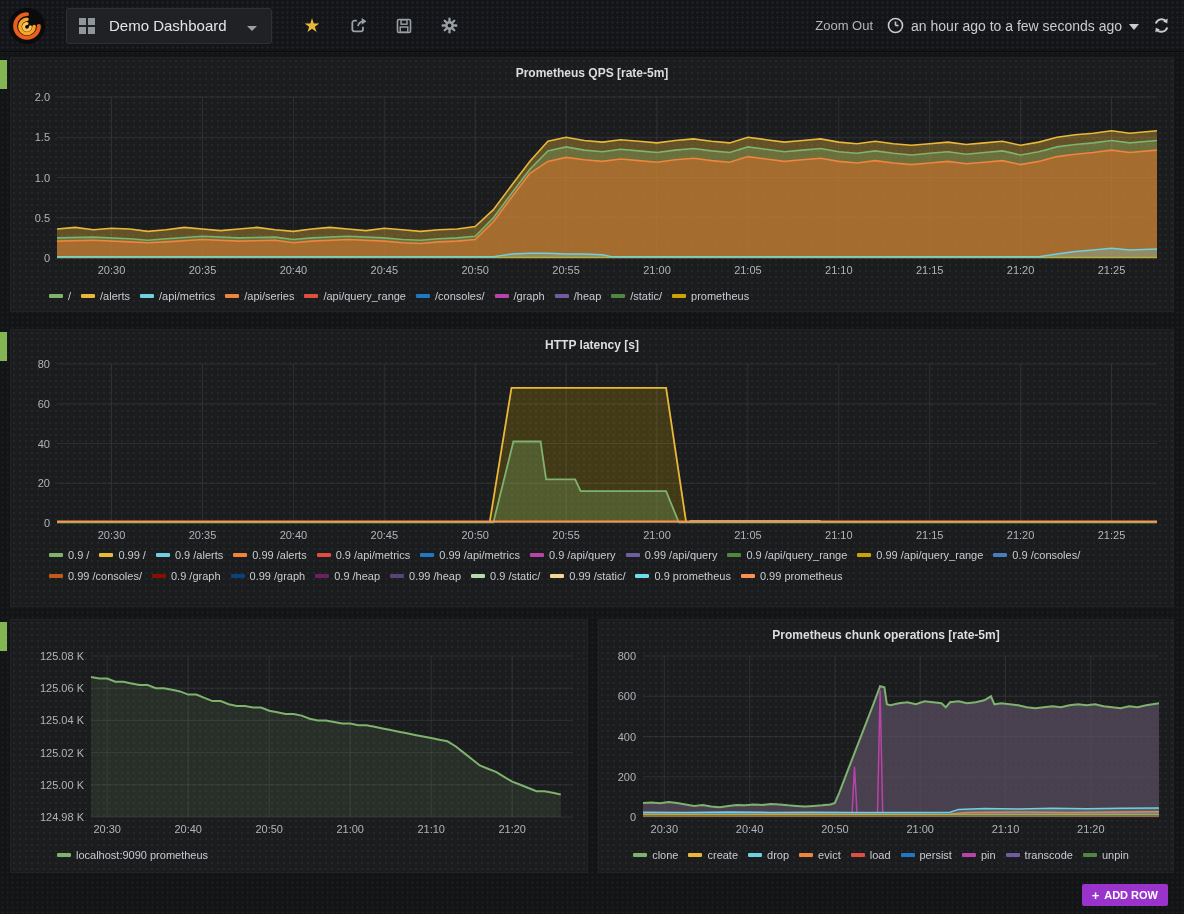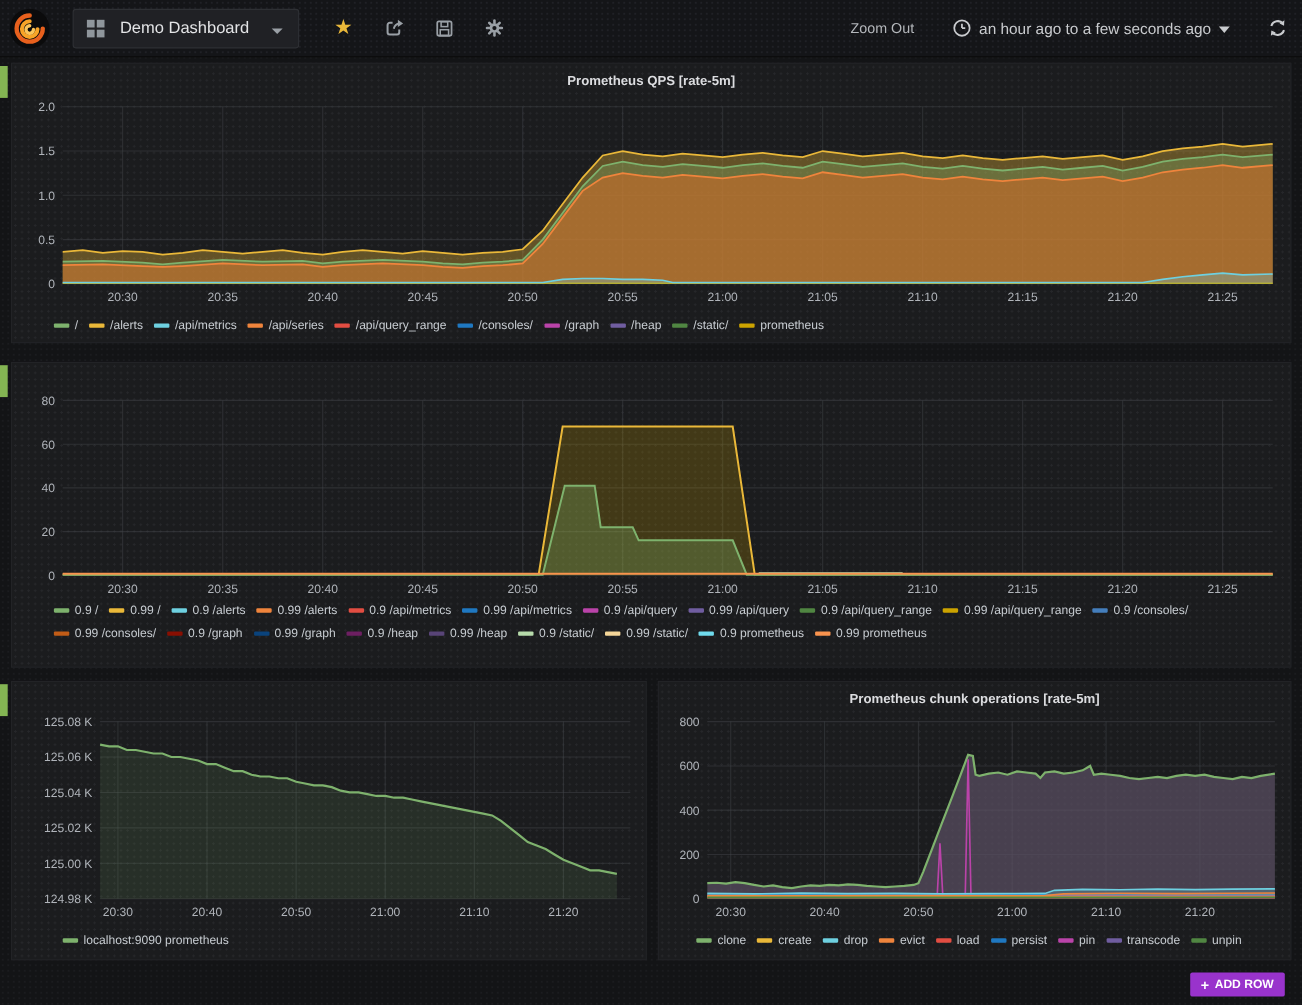--- a/index.html
+++ b/index.html
@@ -28,21 +28,21 @@
     display:flex; align-items:center; gap:14px; cursor:pointer;
     color:#e3e4e6; font-size:15px; font-family:inherit;
   }
   .grid-icon { display:grid; grid-template-columns:7px 7px; grid-template-rows:7px 7px; gap:2px; }
   .grid-icon i { background:#8f969c; display:block; }
   .caret-sm { width:0; height:0; border-left:5px solid transparent; border-right:5px solid transparent;
     border-top:5px solid #9aa0a6; margin-left:6px; margin-top:6px; }
   .nav-icons { display:flex; align-items:center; gap:29px; margin-left:32px; }
   .icon-btn { background:none; border:none; cursor:pointer; padding:0; line-height:0; }
   .star-glyph { font-size:19px; color:#eab839; line-height:18px; }
-  .nav-right { margin-left:auto; display:flex; align-items:center; margin-right:14px; gap:35px; }
+  .nav-right { margin-left:auto; display:flex; align-items:center; margin-right:14px; gap:14px; }
   .zoom-out { color:#b3b6ba; font-size:13px; cursor:pointer; background:none; border:none; font-family:inherit; }
   .time-picker { display:flex; align-items:center; gap:7px; background:none; border:none; cursor:pointer;
     color:#c9cbce; font-size:14px; font-family:inherit; }
   .caret-solid { width:0; height:0; border-left:5px solid transparent; border-right:5px solid transparent;
     border-top:6px solid #c9cbce; margin-top:2px; }
   
   .panel {
     position:absolute;
     background-color:#1b1c1e;
     background-image: radial-gradient(circle,#26272a 1px, transparent 1.2px);
@@ -240,20 +240,21 @@
         </span>
         <span class="legend-item">
           <i class="swatch" style="background: rgb(204, 163, 0);"></i>
           <span>prometheus</span>
         </span>
       </div>
     </div>
 </section>
 
 <section class="panel" style="left:10px; top:329px; width:1164px; height:278px">
+  <h2>HTTP latency [s]</h2>
   <svg class="chart" style="top:26px" width="1164" height="196">
       <line class="grid" x1="100.5" y1="8" x2="100.5" y2="167"></line>
       <text class="tick" x="100.5" y="183" text-anchor="middle">20:30</text>
       <line class="grid" x1="191.5" y1="8" x2="191.5" y2="167"></line>
       <text class="tick" x="191.5" y="183" text-anchor="middle">20:35</text>
       <line class="grid" x1="282.4" y1="8" x2="282.4" y2="167"></line>
       <text class="tick" x="282.4" y="183" text-anchor="middle">20:40</text>
       <line class="grid" x1="373.3" y1="8" x2="373.3" y2="167"></line>
       <text class="tick" x="373.3" y="183" text-anchor="middle">20:45</text>
       <line class="grid" x1="464.2" y1="8" x2="464.2" y2="167"></line>

